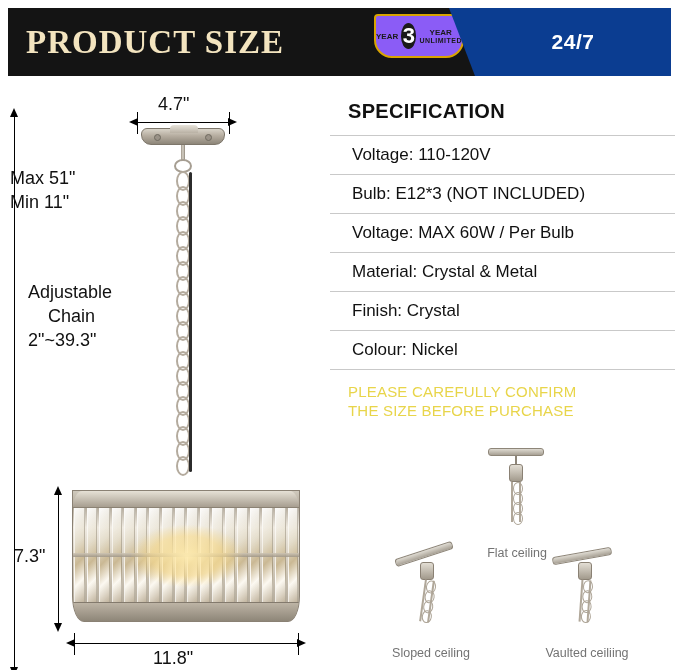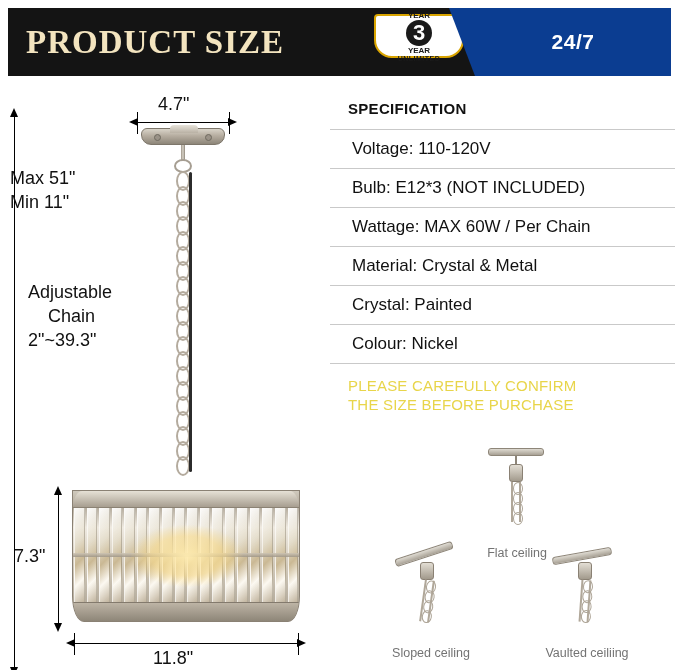--- a/index.html
+++ b/index.html
@@ -48,28 +48,27 @@
     font-size: 9px;
     font-weight: bold;
     text-align: center;
     line-height: 16px;
     letter-spacing: 1px;
   }
   .badge-shield {
     position: absolute;
     left: 14px; top: 2px;
     width: 90px; height: 44px;
-    background: #ffffff;
+    background: #8b5cf6;
     border: 2px solid #d9a400;
     border-radius: 4px 4px 18px 18px;
     display: flex;
     align-items: center;
     justify-content: center;
     color: #1a1a1a;
-    flex-direction: column;
   }
   .badge-shield .sm { font-size: 8px; font-weight: bold; line-height: 9px; }
   .badge-shield .num {
     font-size: 22px; font-weight: bold;
     background: #1a1a1a; color: #fff;
     border-radius: 50%;
     width: 26px; height: 26px;
     display:flex; align-items:center; justify-content:center;
     margin: 0 3px;
   }
@@ -240,21 +239,21 @@
     opacity:0.85;
   }
 
   
   .right-panel {
     position:absolute;
     left: 330px; top: 92px;
     width: 345px; height: 578px;
   }
   .spec-title {
-    font-size: 15px;
+    font-size: 20px;
     font-weight: bold;
     padding: 8px 0 12px 18px;
     letter-spacing:0.3px;
   }
   .spec-list { border-top:1px solid #c9c9c9; }
   .spec-row {
     border-bottom:1px solid #c9c9c9;
     font-size: 17px;
     padding: 9px 6px 9px 22px;
     white-space:nowrap;
@@ -404,23 +403,23 @@
     </div>
   </div>
 </div>
 
 <div class="right-panel">
   <div class="spec-title">SPECIFICATION</div>
 
   <div class="spec-list">
     <div class="spec-row">Voltage: 110-120V</div>
     <div class="spec-row">Bulb: E12*3 (NOT INCLUDED)</div>
-    <div class="spec-row">Wattage: MAX 60W / Per Chain</div>
+    <div class="spec-row">Voltage: MAX 60W / Per Bulb</div>
     <div class="spec-row">Material: Crystal  &amp;  Metal</div>
-    <div class="spec-row">Crystal: Painted</div>
+    <div class="spec-row">Finish: Crystal</div>
     <div class="spec-row">Colour: Nickel</div>
   </div>
 
   <div class="warn">
     <div>PLEASE CAREFULLY CONFIRM</div>
     <div>THE SIZE BEFORE PURCHASE</div>
   </div>
 
   <div class="ceil-area">
 

